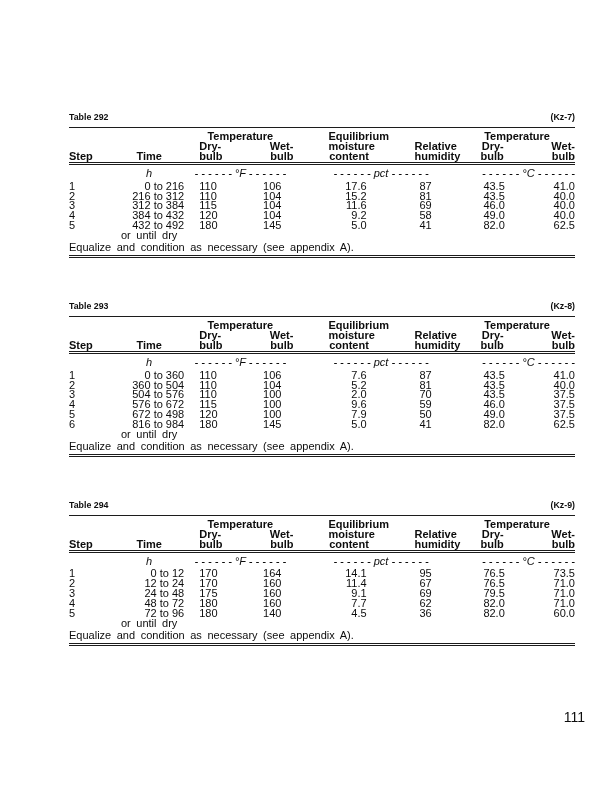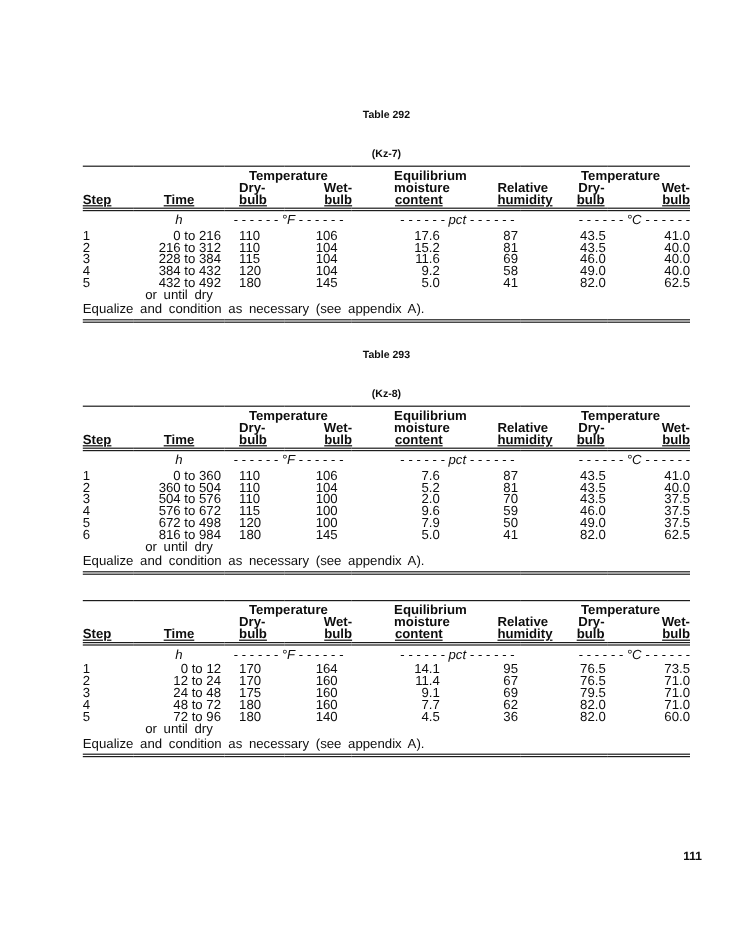--- a/index.html
+++ b/index.html
@@ -1,36 +1,36 @@
 <!DOCTYPE html>
 <html><head>
 <meta charset="utf-8">
 <style>
   html,body{margin:0;padding:0;background:#fff;}
   body{width:612px;height:792px;font-family:"Liberation Sans",sans-serif;color:#0d0d0d;}
   .page{position:relative;width:612px;height:792px;overflow:hidden;background:#ffffff;}
   #tables{position:absolute;left:69px;top:90px;width:506px;}
   .tbl{margin-bottom:21px;}
-  .titlebar{display:flex;justify-content:space-between;align-items:center;
-            font-weight:bold;font-size:8.8px;line-height:11px;margin-bottom:4px;flex-direction:column;}
+  .titlebar{display:flex;justify-content:space-between;align-items:flex-end;
+            font-weight:bold;font-size:8.8px;line-height:11px;margin-bottom:4px;}
   .titlebar .code{font-weight:bold;margin-top:22px;}
   table{border-collapse:collapse;table-layout:fixed;width:506px;
         border-top:1px solid #1c1c1c;font-size:11px;}
   td{padding:0;line-height:9.9px;vertical-align:bottom;white-space:nowrap;}
   thead td{font-weight:bold;}
   thead tr.rowA td{padding-top:4px;}
-  thead tr.rowC td{border-bottom:3px double #1c1c1c;text-decoration:underline;}
+  thead tr.rowC td{border-bottom:3px double #1c1c1c;}
   tr.units td{padding-top:4px;padding-bottom:3px;font-style:italic;font-weight:normal;}
   tr.foot td{padding-top:2px;padding-bottom:2px;border-bottom:3px double #1c1c1c;}
   .al{text-align:left}.ar{text-align:right}.ac{text-align:center}
   .pl12{padding-left:12px}.pl35{padding-left:35px}.pl45{padding-left:45px}
   .pr1{padding-right:1px}.pr2{padding-right:2px}.pr3{padding-right:3px}
   .pr12{padding-right:12px}.pr25{padding-right:25px}
   .ws{word-spacing:2.5px;}
-  .pageno{position:absolute;right:27px;top:709px;font-weight:bold;font-size:10px;}
+  .pageno{position:absolute;right:27px;top:709px;font-weight:normal;font-size:14px;}
 </style>
 </head>
 <body>
 
 <div class="page">
   <div id="tables">
       <section class="tbl">
         <div class="titlebar">
           <span>Table 292</span>
           <span class="code">(Kz-7)</span>
@@ -98,21 +98,21 @@
               <td class="ar pr3">216 to 312</td>
               <td class="al pl12">110</td>
               <td class="ar pr12">104</td>
               <td class="ar pr3">15.2</td>
               <td class="ar pr2">81</td>
               <td class="ar pr1">43.5</td>
               <td class="ar">40.0</td>
             </tr>
             <tr class="data">
               <td class="al">3</td>
-              <td class="ar pr3">228 to 384</td>
+              <td class="ar pr3">312 to 384</td>
               <td class="al pl12">115</td>
               <td class="ar pr12">104</td>
               <td class="ar pr3">11.6</td>
               <td class="ar pr2">69</td>
               <td class="ar pr1">46.0</td>
               <td class="ar">40.0</td>
             </tr>
             <tr class="data">
               <td class="al">4</td>
               <td class="ar pr3">384 to 432</td>
@@ -262,20 +262,24 @@
               <td class="ac ws">or until dry</td>
               <td colspan="6"></td>
             </tr>
             <tr class="foot">
               <td class="al ws" colspan="8">Equalize and condition as necessary (see appendix A).</td>
             </tr>
           </tbody>
         </table>
       </section>
       <section class="tbl">
+        <div class="titlebar">
+          <span>Table 294</span>
+          <span class="code">(Kz-9)</span>
+        </div>
         <table>
           <colgroup>
             <col style="width: 42px;">
             <col style="width: 76px;">
             <col style="width: 50px;">
             <col style="width: 56px;">
             <col style="width: 76px;">
             <col style="width: 64px;">
             <col style="width: 72px;">
             <col style="width: 69px;">

